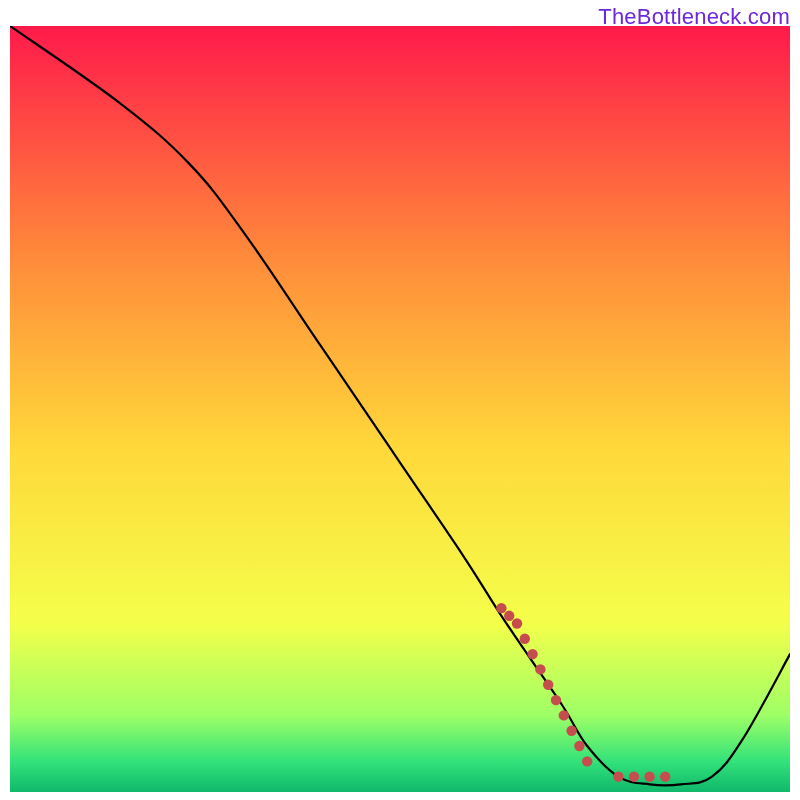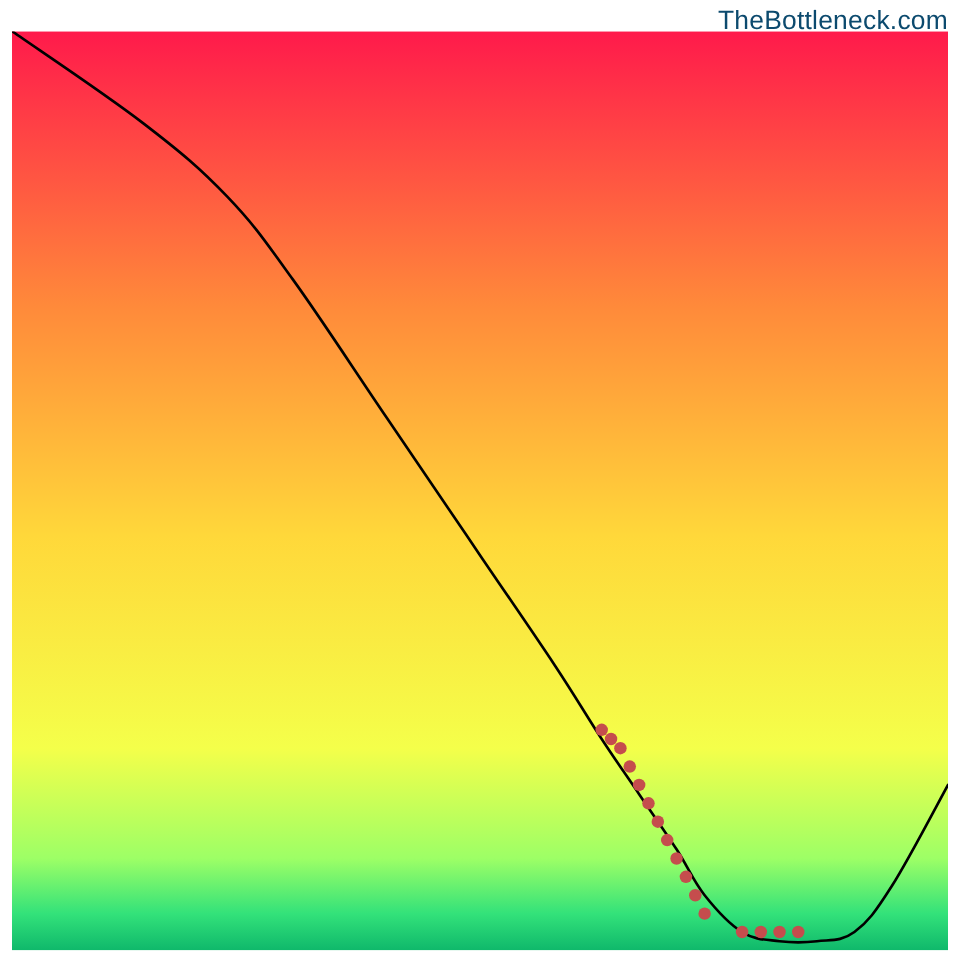--- a/index.html
+++ b/index.html
@@ -13,21 +13,21 @@
   }
   .root {
     position: relative;
     width: 800px;
     height: 800px;
   }
   .watermark {
     position: absolute;
     top: 4px;
     right: 10px;
-    color: #0c4a6e;
+    color: #6d28d9;
     font-size: 22px;
     font-weight: 400;
     letter-spacing: 0.2px;
     z-index: 20;
   }
   .plot-area {
     position: absolute;
     left: 10px;
     top: 26px;
     width: 780px;

